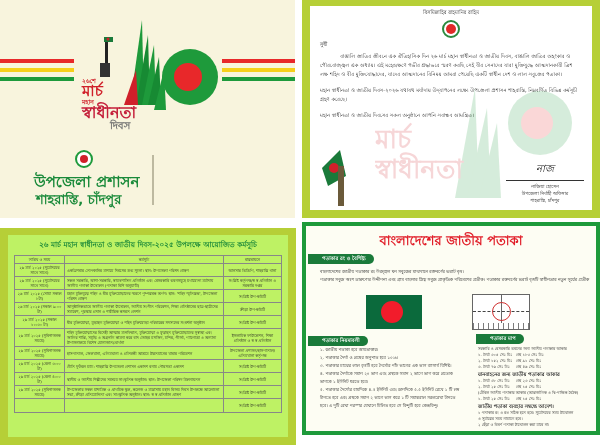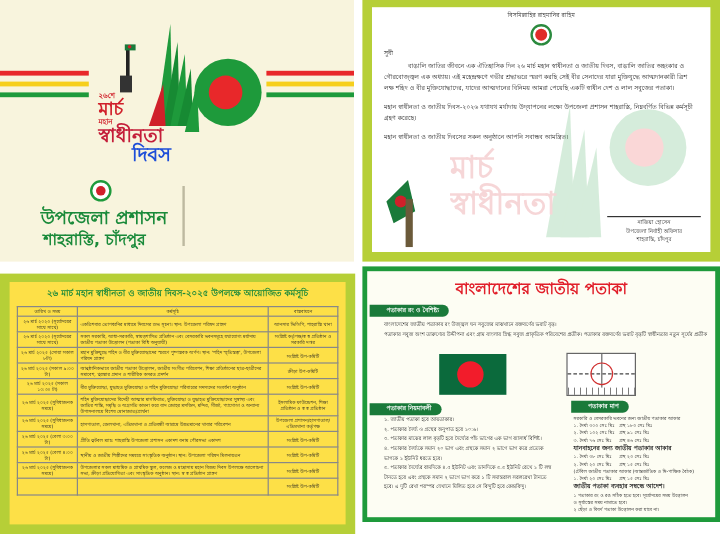--- a/index.html
+++ b/index.html
@@ -13,21 +13,21 @@
   .stripes.right { left: 222px; }
   .stripes div { height: 4px; margin-bottom: 5px; }
   .s-red { background: #e8282a; }
   .s-yel { background: #f6cf1c; }
   .s-grn { background: #1e9a3b; }
   .logo-art { position: absolute; left: 80px; top: 15px; width: 140px; height: 130px; }
   .logo-text { position: absolute; left: 82px; top: 78px; width: 90px; font-weight: bold; line-height: 1; }
   .logo-text .t-small { font-size: 6px; color: #d0202a; }
   .logo-text .t-mid { font-size: 15px; color: #d0202a; }
   .logo-text .t-big { font-size: 16px; color: #c41e3a; }
-  .logo-text .t-grn { font-size: 16px; color: #1d4ed8; margin-left: 28px; }
+  .logo-text .t-grn { font-size: 10px; color: #737373; margin-left: 28px; }
   .emblem-small { position: absolute; left: 75px; top: 150px; width: 18px; height: 18px; border-radius: 50%; background: #fff; border: 2px solid #1e9a3b; }
   .emblem-small::after { content: ""; position: absolute; left: 3px; top: 3px; width: 8px; height: 8px; border-radius: 50%; background: #d0202a; }
   .office-1 { position: absolute; left: 34px; top: 170px; font-size: 15px; font-weight: bold; color: #1a8a3a; }
   .office-2 { position: absolute; left: 36px; top: 190px; font-size: 13px; font-weight: bold; color: #1a8a3a; }
   .vbar { position: absolute; left: 152px; top: 155px; width: 2px; height: 50px; background: #bdb9a0; }
 
   
   .card2 { position: absolute; left: 302px; top: 0; width: 298px; height: 218px; background: #b6cf37; padding: 6px 8px 8px 8px; }
   .card2 .paper { position: relative; width: 100%; height: 100%; background: #fff; overflow: hidden; padding: 0 10px; }
   .letter-head { text-align: center; font-size: 5px; color: #333; margin-top: 3px; }
@@ -38,21 +38,21 @@
   .para.noindent { text-indent: 0; margin-top: 7px; }
   .watermark { position: absolute; left: 65px; top: 72px; width: 200px; height: 120px; opacity: 0.18; }
   .flag-hand { position: absolute; left: 8px; top: 140px; width: 40px; height: 60px; }
   .sig { position: absolute; right: 8px; bottom: 6px; width: 78px; text-align: center; }
   .sig .scrawl { font-size: 10px; font-style: italic; color: #111; font-family: "DejaVu Serif", serif; }
   .sig .line { border-top: 1px solid #333; margin: 2px 0 2px; }
   .sig div.t { font-size: 4.5px; line-height: 7px; color: #222; }
 
   
   .card3 { position: absolute; left: 0; top: 228px; width: 296px; height: 217px; background: #b6cf37; padding: 7px 8px 8px 8px; }
-  .card3 .paper { width: 100%; height: 100%; background: #fde047; padding: 4px 6px; }
+  .card3 .paper { width: 100%; height: 100%; background: #bef264; padding: 4px 6px; }
   .sched-title { text-align: center; font-size: 7.2px; font-weight: bold; color: #1e8a3a; margin-bottom: 4px; }
   table.sched { width: 100%; border-collapse: collapse; font-size: 3.8px; color: #222; }
   table.sched th, table.sched td { border: 0.6px solid #888; padding: 1px 2px; vertical-align: middle; line-height: 5px; }
   table.sched th { font-weight: normal; height: 7px; }
   table.sched td.c0 { width: 50px; text-align: center; }
   table.sched td.c2 { width: 58px; text-align: center; }
 
   
   .card4 { position: absolute; left: 302px; top: 222px; width: 298px; height: 213px; background: #1e9a3b; padding: 4px; }
   .card4 .paper { position: relative; width: 100%; height: 100%; background: #fdfdf3; overflow: hidden; }
@@ -142,20 +142,21 @@
       </svg>
 
       <div class="letter-head">বিসমিল্লাহির রাহমানির রাহিম</div>
       <div class="emblem"></div>
       <div class="salute">সুধী</div>
       <p class="para">বাঙালি জাতির জীবনে এক ঐতিহাসিক দিন ২৬ মার্চ মহান স্বাধীনতা ও জাতীয় দিবস, বাঙালি জাতির অহংকার ও গৌরবোজ্জ্বল এক অধ্যায়। এই মহেন্দ্রক্ষণে গভীর শ্রদ্ধাভরে স্মরণ করছি সেই বীর সেনাদের যারা মুক্তিযুদ্ধে আত্মদানকারী ত্রিশ লক্ষ শহিদ ও বীর মুক্তিযোদ্ধাদের, যাদের আত্মদানের বিনিময় আমরা পেয়েছি একটি স্বাধীন দেশ ও লাল সবুজের পতাকা।</p>
       <p class="para noindent">মহান স্বাধীনতা ও জাতীয় দিবস-২০২৬ যথাযথ মর্যাদায় উদ্‌যাপনের লক্ষ্যে উপজেলা প্রশাসন শাহরাস্তি, নিম্নবর্ণিত বিভিন্ন কর্মসূচী গ্রহণ করেছে।</p>
       <p class="para noindent">মহান স্বাধীনতা ও জাতীয় দিবসের সকল অনুষ্ঠানে আপনি সবান্ধব আমন্ত্রিত।</p>
 
       <div class="sig">
+        <div class="scrawl">নাজ</div>
         <div class="line"></div>
         <div class="t">নাজিয়া হোসেন</div>
         <div class="t">উপজেলা নির্বাহী অফিসার</div>
         <div class="t">শাহরাস্তি, চাঁদপুর</div>
       </div>
     </div>
   </div>
 
   <div class="card3">
     <div class="paper">

